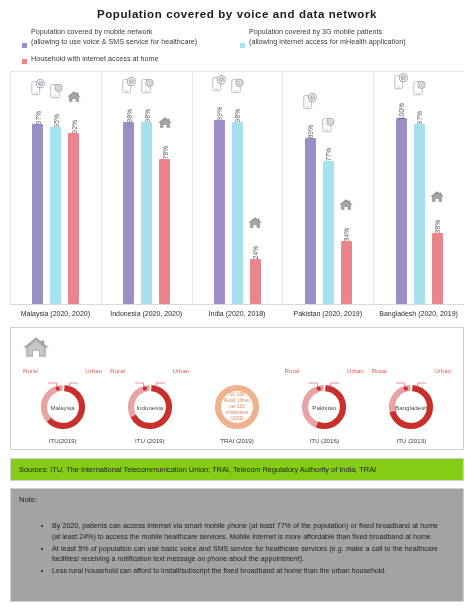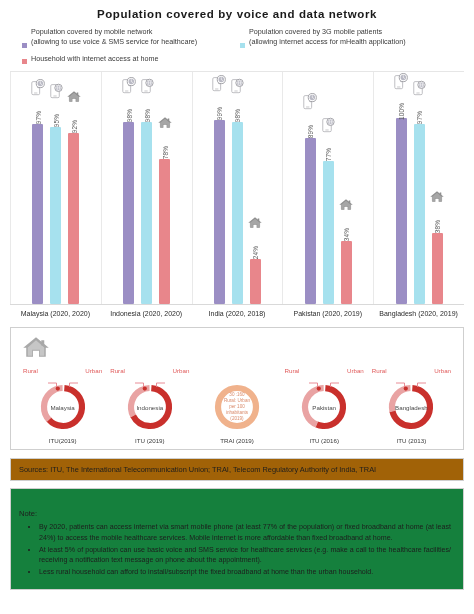--- a/index.html
+++ b/index.html
@@ -132,32 +132,32 @@
   }
   .dsrc{font-size:6.2px;color:#3a3a3a;margin-top:3px;}
 
   
   .sources{
     margin:8px 10px 0 10px;
     border:1px solid #cfcfcf;
     padding:6px 8px;
     font-size:7.4px;
     color:#1d1d1d;
-    background:#a16207;
+    background:#84cc16;
   }
 
   
   .note{
     margin:7px 10px 0 10px;
     border:1px solid #cfcfcf;
-    padding:20px 8px 7px 8px;
-    background:#15803d;
+    padding:6px 8px 7px 8px;
+    background:#a3a3a3;
   }
   .note-h{font-size:7.6px;color:#1d1d1d;margin-bottom:4px;}
-  .note ul{margin:4px;padding-left:16px;}
+  .note ul{margin:17px;padding-left:16px;}
   .note li{
     font-size:7.1px;
     color:#1d1d1d;
     line-height:1.5;
     text-align:justify;
     margin-bottom:1px;
   }
 </style>
 </head>
 <body>

